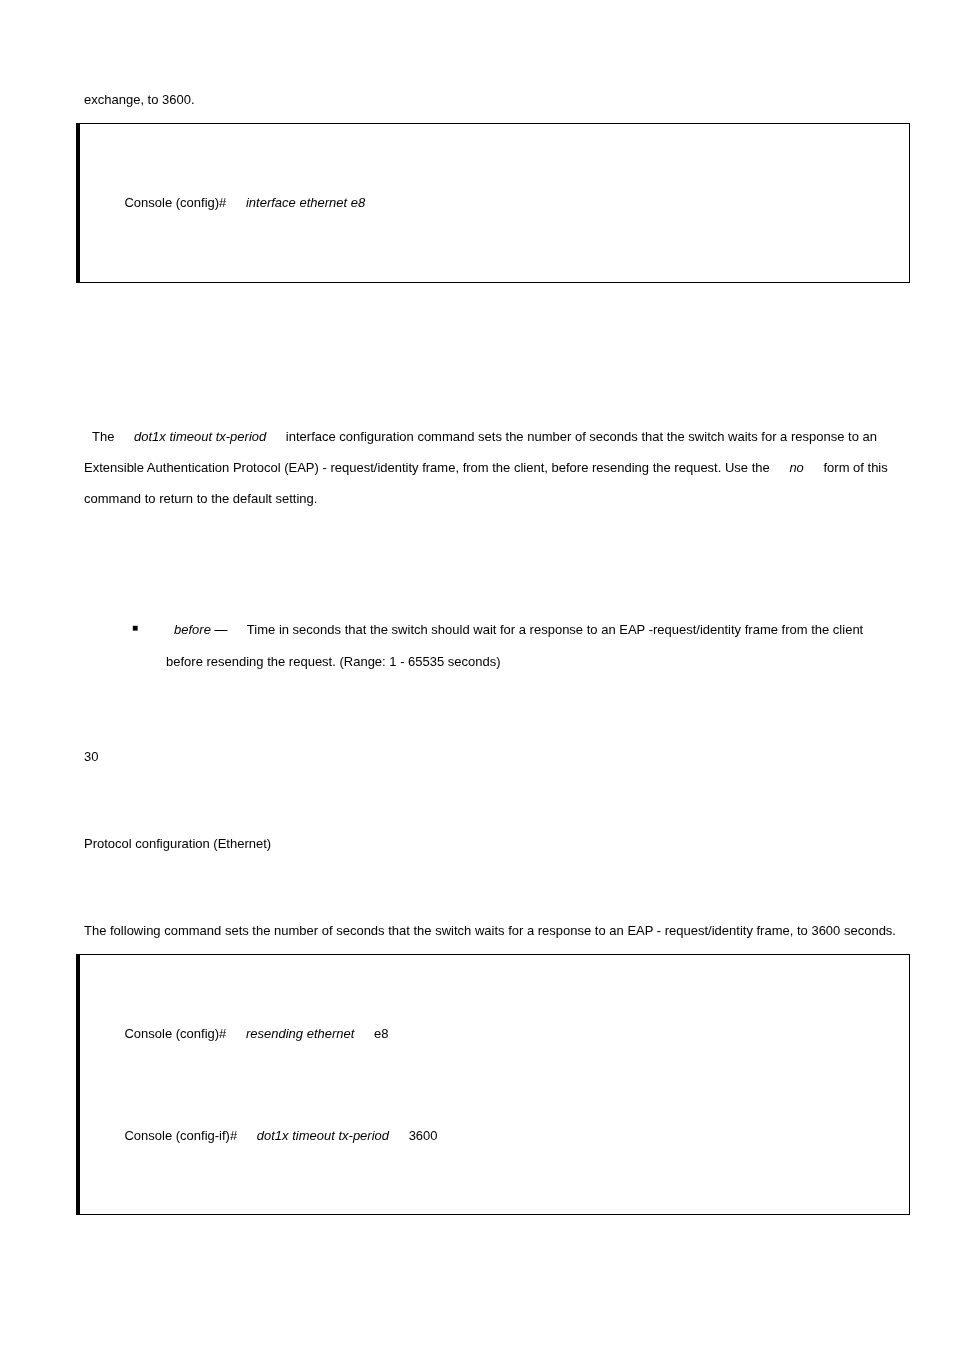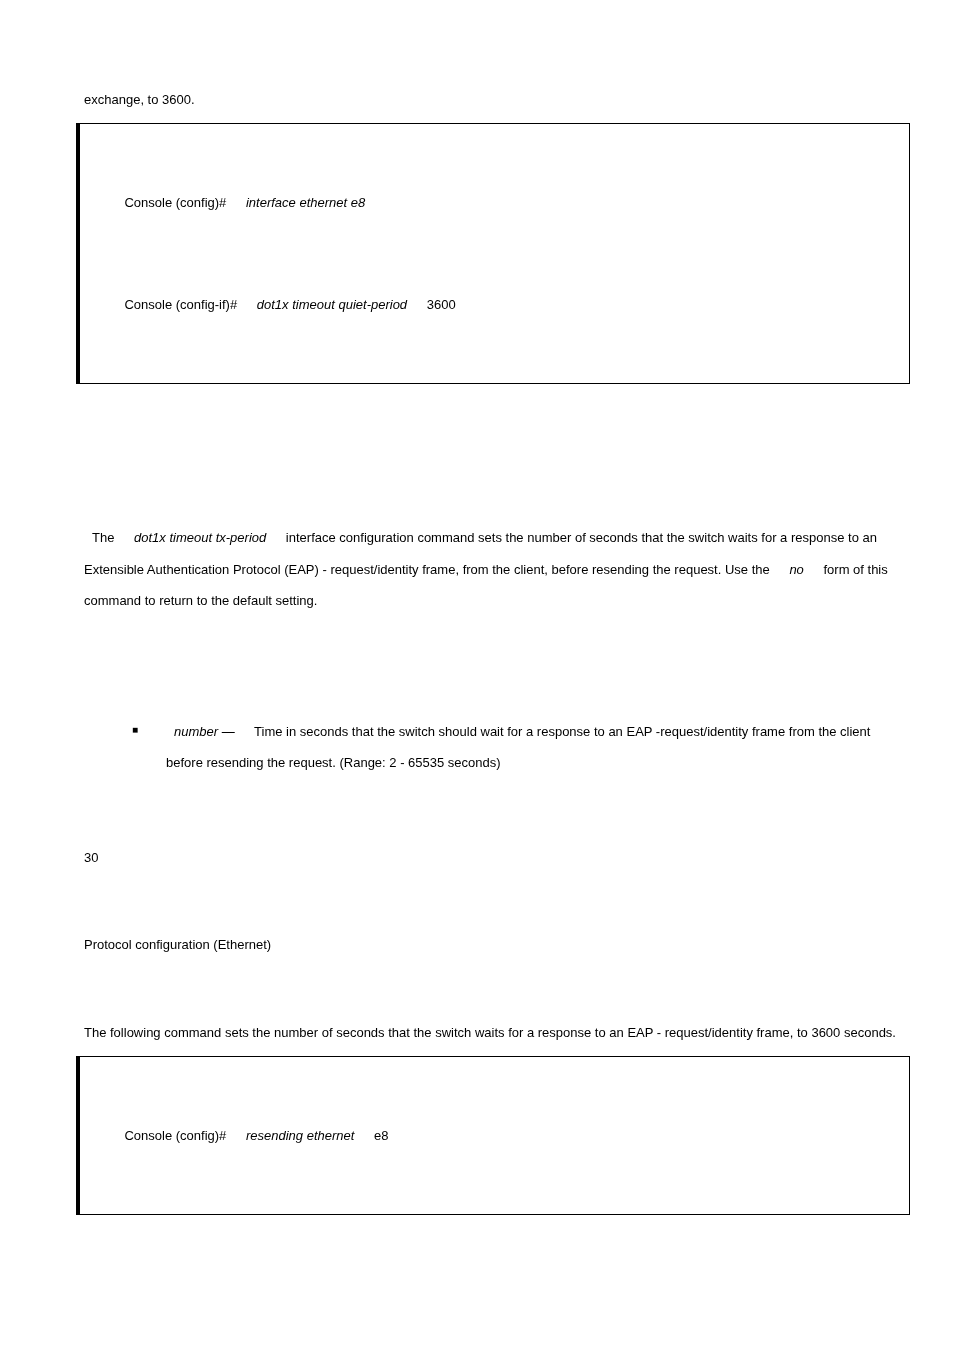--- a/index.html
+++ b/index.html
@@ -24,50 +24,50 @@
 </style>
 </head>
 <body>
 
 <div class="para">exchange, to 3600.</div>
 
 <div class="codebox">
   <div class="codeline">
     <span>Console (config)#</span><span class="italic"> interface ethernet e8</span>
   </div>
-  <div class="codeline">
-    <span>Console (config-if)#</span><span class="italic"> dot1x timeout quiet-period </span><span>3600</span>
-  </div>
 </div>
 
 <div class="section-gap"></div>
 
 <div class="para">
   <span>The </span><span class="italic">dot1x timeout tx-period</span><span> interface configuration command sets the number of seconds that the switch waits for a response to an Extensible Authentication Protocol (EAP) - request/identity frame, from the client, before resending the request. Use the </span><span class="italic">no</span><span> form of this command to return to the default setting.</span>
 </div>
 
 <div class="med-gap"></div>
 <div class="small-gap"></div>
 
 <div class="bullet-row">
   <div class="bullet-marker">■</div>
   <div class="bullet-text">
-    <span class="italic">number —</span><span> Time in seconds that the switch should wait for a response to an EAP -request/identity frame from the client before resending the request. (Range: 2 - 65535 seconds)</span>
+    <span class="italic">before —</span><span> Time in seconds that the switch should wait for a response to an EAP -request/identity frame from the client before resending the request. (Range: 1 - 65535 seconds)</span>
   </div>
 </div>
 
 <div class="med-gap"></div>
 
 <div class="para">30</div>
 
 <div class="med-gap"></div>
 
 <div class="para">Protocol configuration (Ethernet)</div>
 
 <div class="med-gap"></div>
 
 <div class="para">The following command sets the number of seconds that the switch waits for a response to an EAP - request/identity frame, to 3600 seconds.</div>
 
 <div class="codebox" style="margin-bottom:6px;">
   <div class="codeline">
     <span>Console (config)#</span><span class="italic"> resending ethernet </span><span>e8</span>
   </div>
+  <div class="codeline">
+    <span>Console (config-if)#</span><span class="italic"> dot1x timeout tx-period </span><span>3600</span>
+  </div>
 </div>
 
 </body></html>

